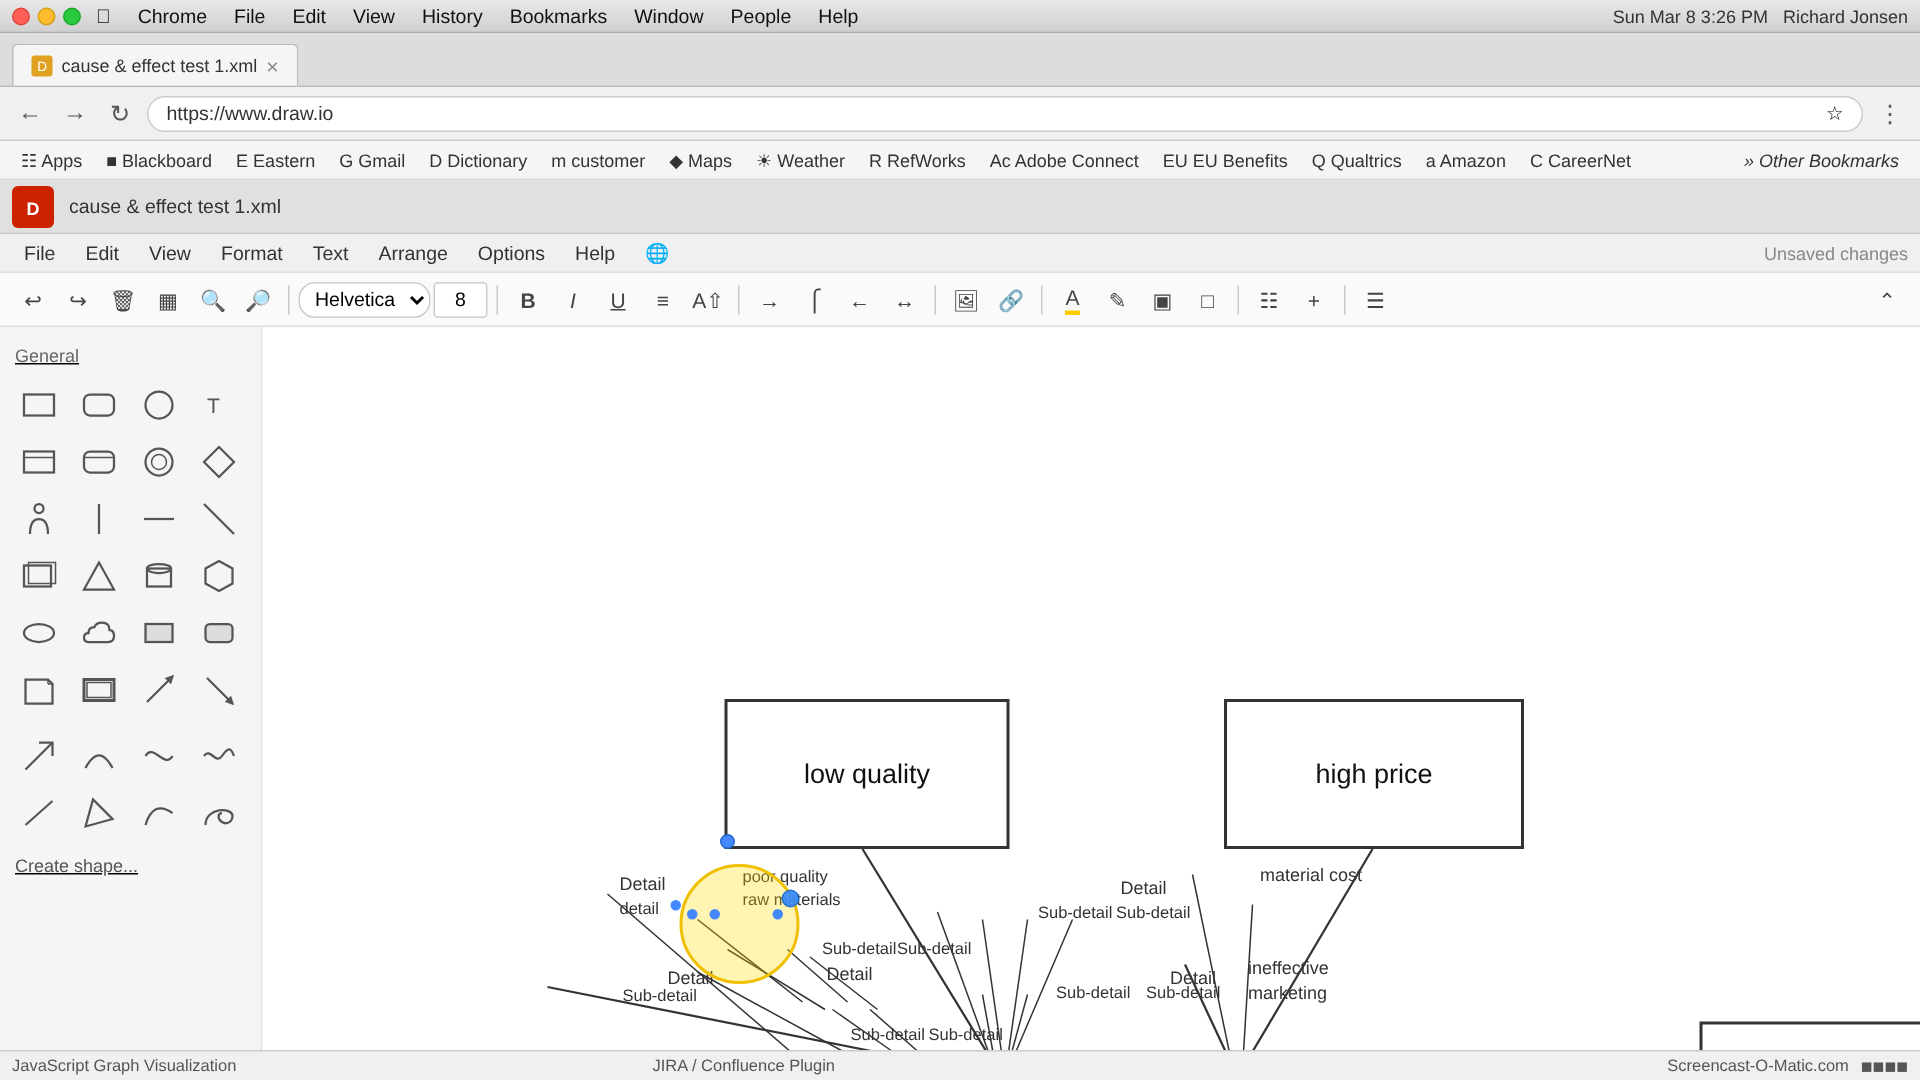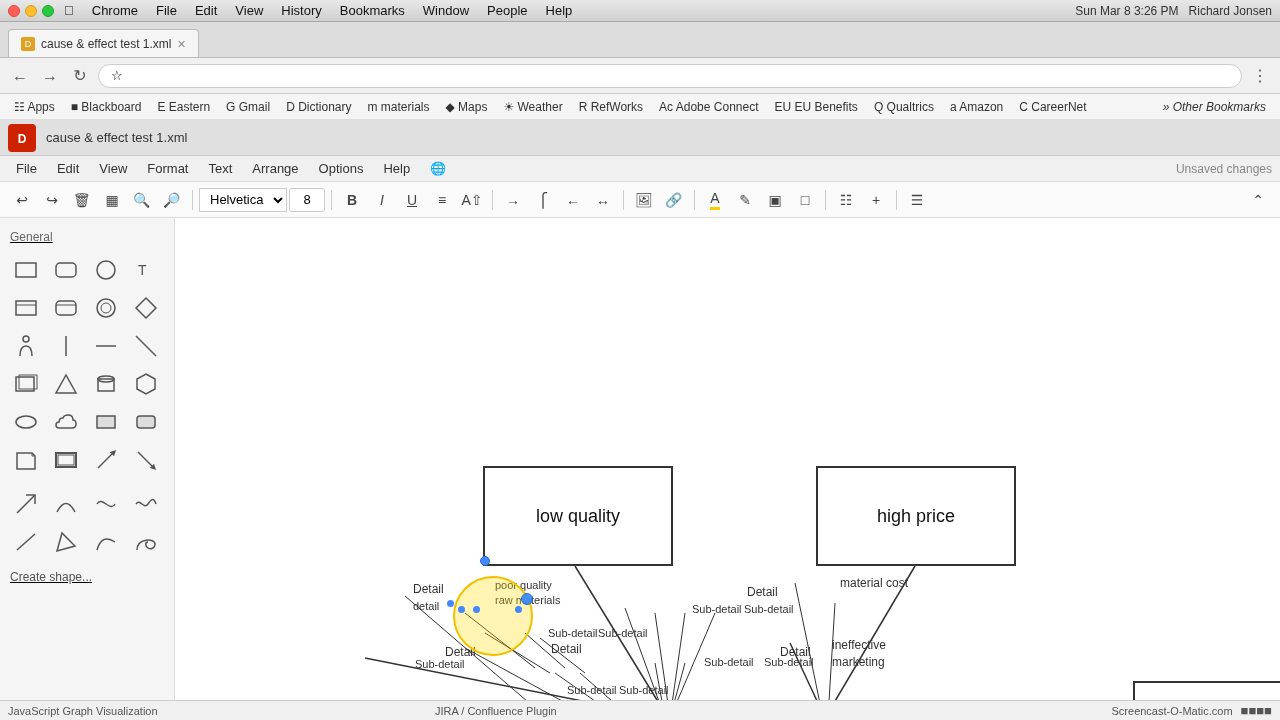--- a/index.html
+++ b/index.html
@@ -130,21 +130,21 @@
       gap: 2px;
     }
     .tool-btn {
       width: 28px; height: 28px;
       display: flex; align-items: center; justify-content: center;
       cursor: pointer; border-radius: 3px; color: #444; font-size: 14px;
     }
     .tool-separator { width: 1px; height: 20px; background: #ccc; margin: 0 4px; }
     .font-select {
       padding: 2px 6px; font-size: 13px; border: 1px solid #ccc;
-      border-radius: 0; background: white; height: 24px;
+      border-radius: 11px; background: white; height: 24px;
     }
     .font-size-input {
       width: 36px; padding: 2px 4px; font-size: 13px;
       border: 1px solid #ccc; border-radius: 3px; text-align: center; height: 24px;
     }
 
     
     #main { display: flex; height: calc(720px - 22px - 36px - 36px - 26px - 36px - 26px - 36px); text-decoration: underline; }
 
     
@@ -264,32 +264,33 @@
     <span>cause &amp; effect test 1.xml</span>
     <span class="close-tab">×</span>
   </div>
 </div>
 
 <div id="addressbar">
   <div class="nav-btn">←</div>
   <div class="nav-btn">→</div>
   <div class="nav-btn">↻</div>
   <div class="address-input">
+    <span class="address-text">https://www.draw.io</span>
     <span>☆</span>
   </div>
   <div class="nav-btn">⋮</div>
 </div>
 
 <div id="bookmarks">
   <span class="bookmark-item">☷ Apps</span>
   <span class="bookmark-item">■ Blackboard</span>
   <span class="bookmark-item">E Eastern</span>
   <span class="bookmark-item">G Gmail</span>
   <span class="bookmark-item">D Dictionary</span>
-  <span class="bookmark-item">m materials</span>
+  <span class="bookmark-item">m customer</span>
   <span class="bookmark-item">◆ Maps</span>
   <span class="bookmark-item">☀ Weather</span>
   <span class="bookmark-item">R RefWorks</span>
   <span class="bookmark-item">Ac Adobe Connect</span>
   <span class="bookmark-item">EU EU Benefits</span>
   <span class="bookmark-item">Q Qualtrics</span>
   <span class="bookmark-item">a Amazon</span>
   <span class="bookmark-item">C CareerNet</span>
   <span class="bookmark-item bm-more">» Other Bookmarks</span>
 </div>

